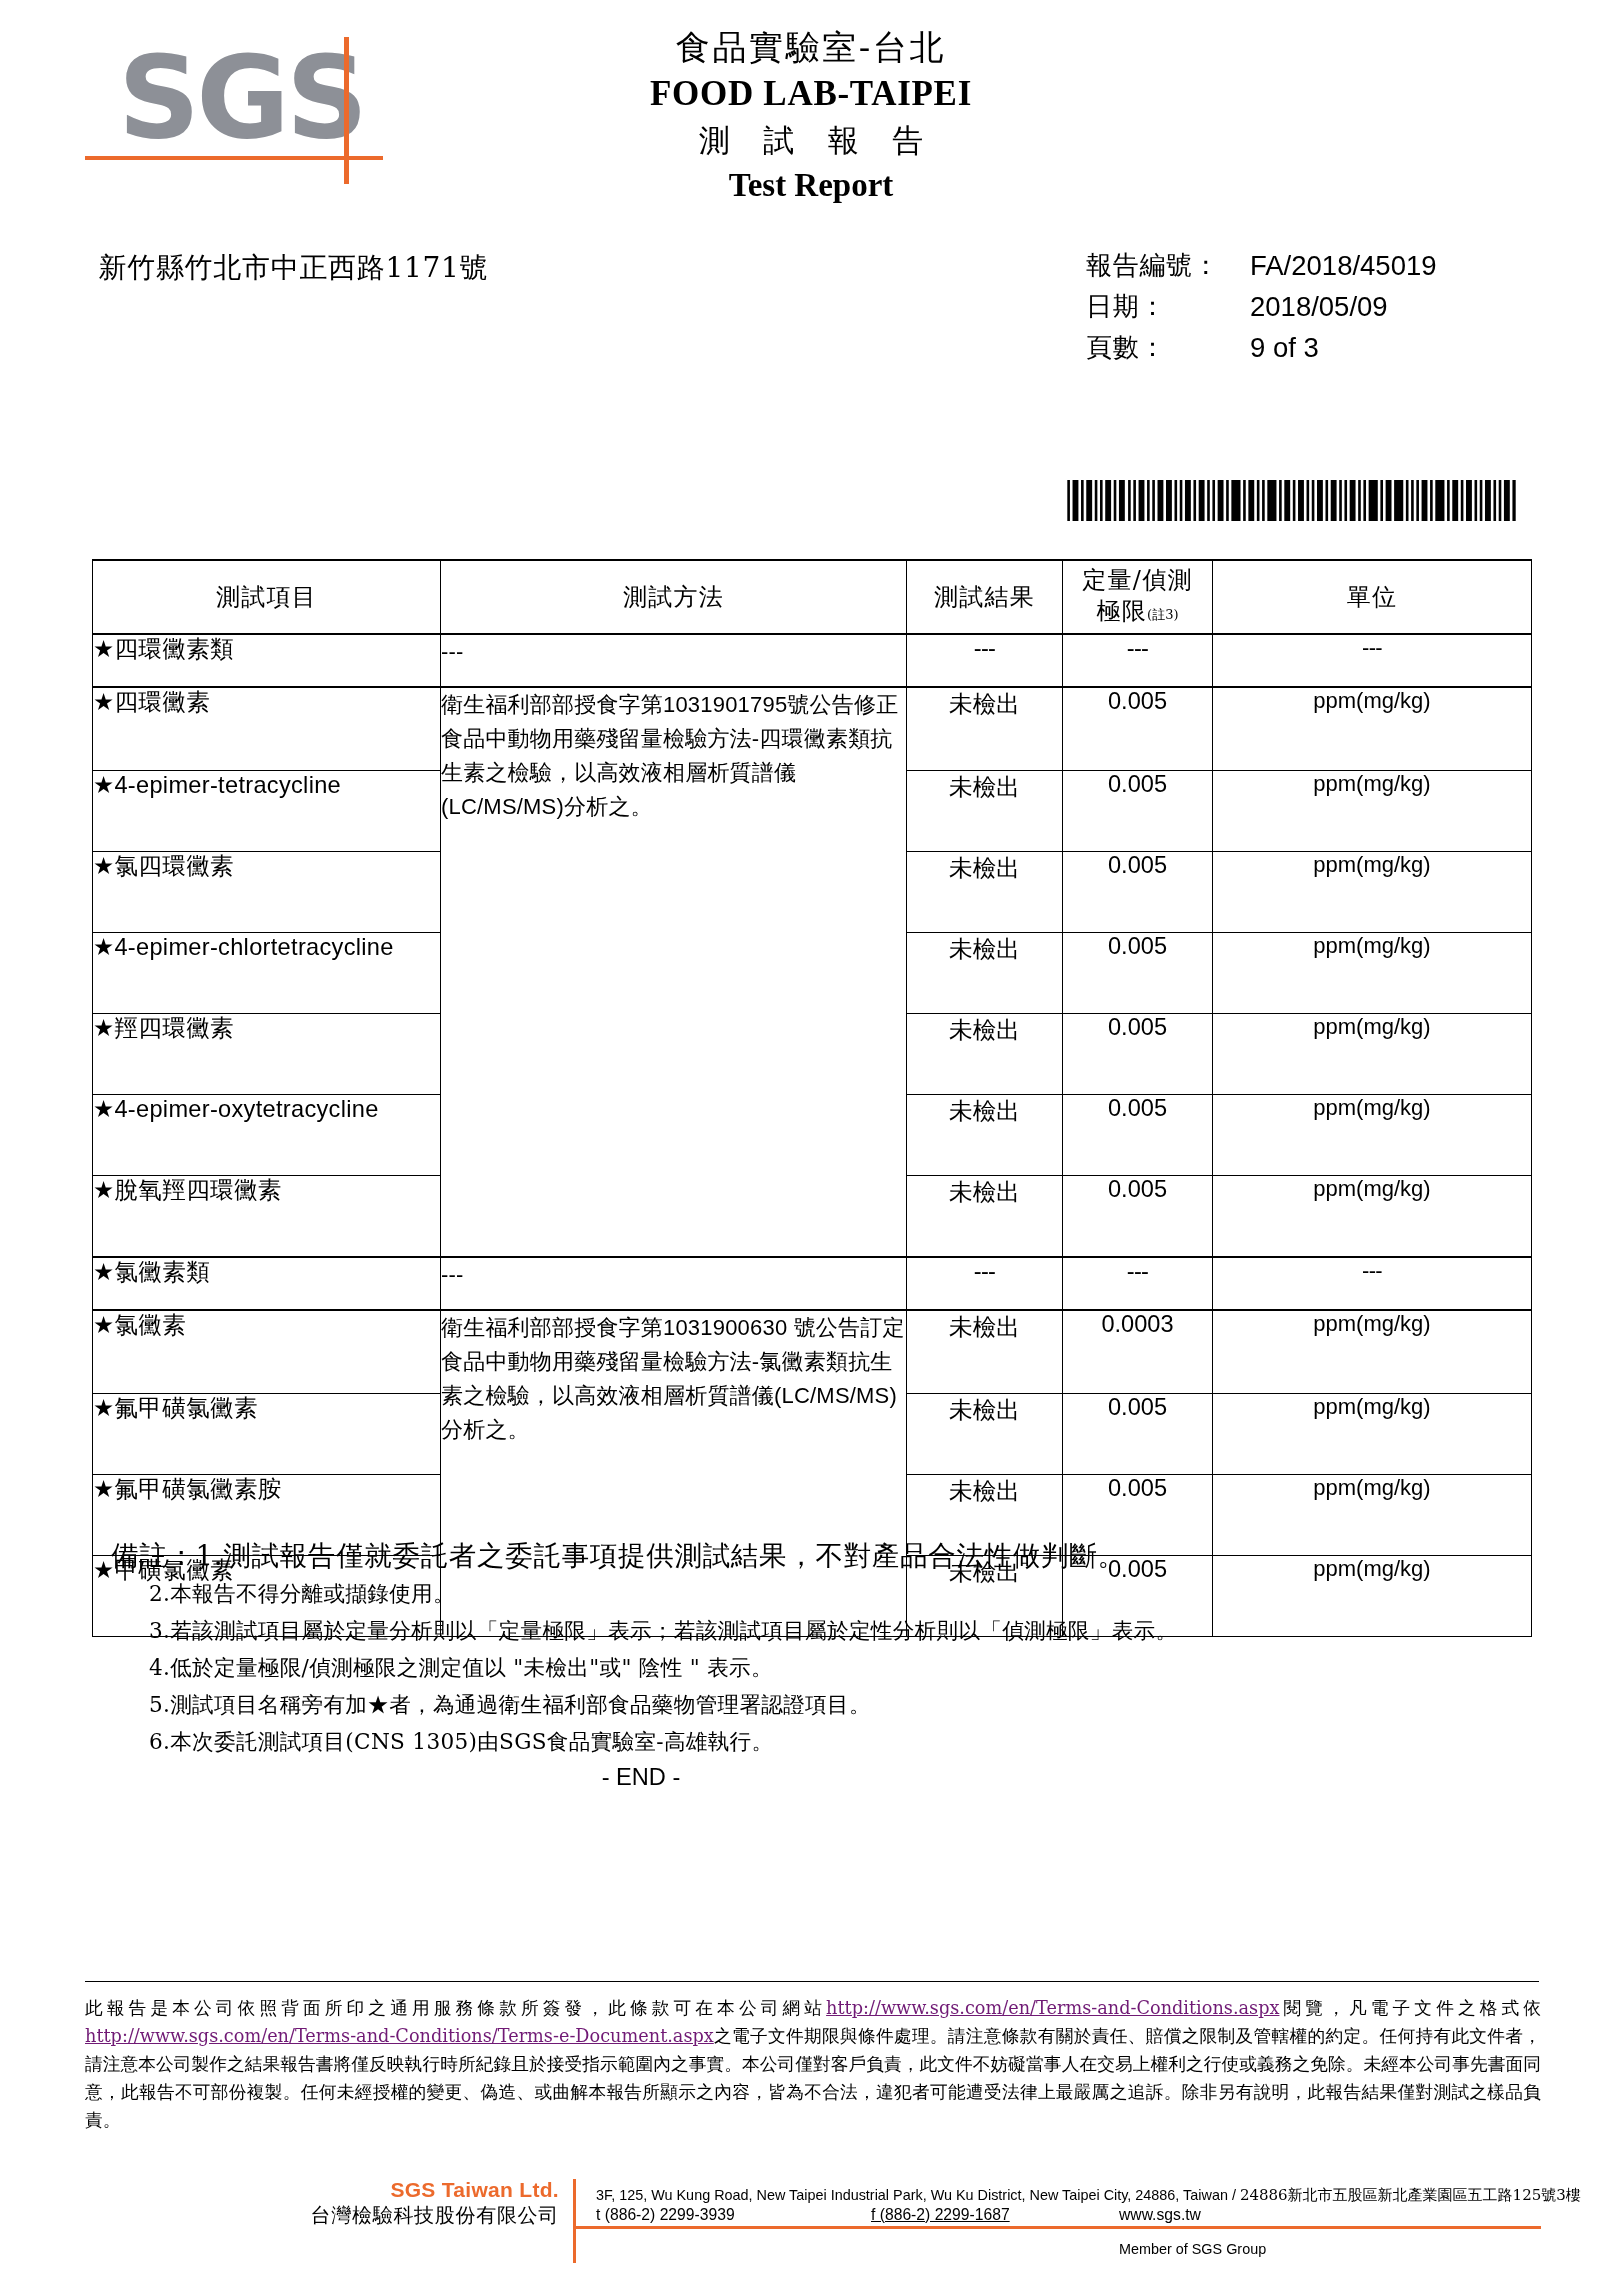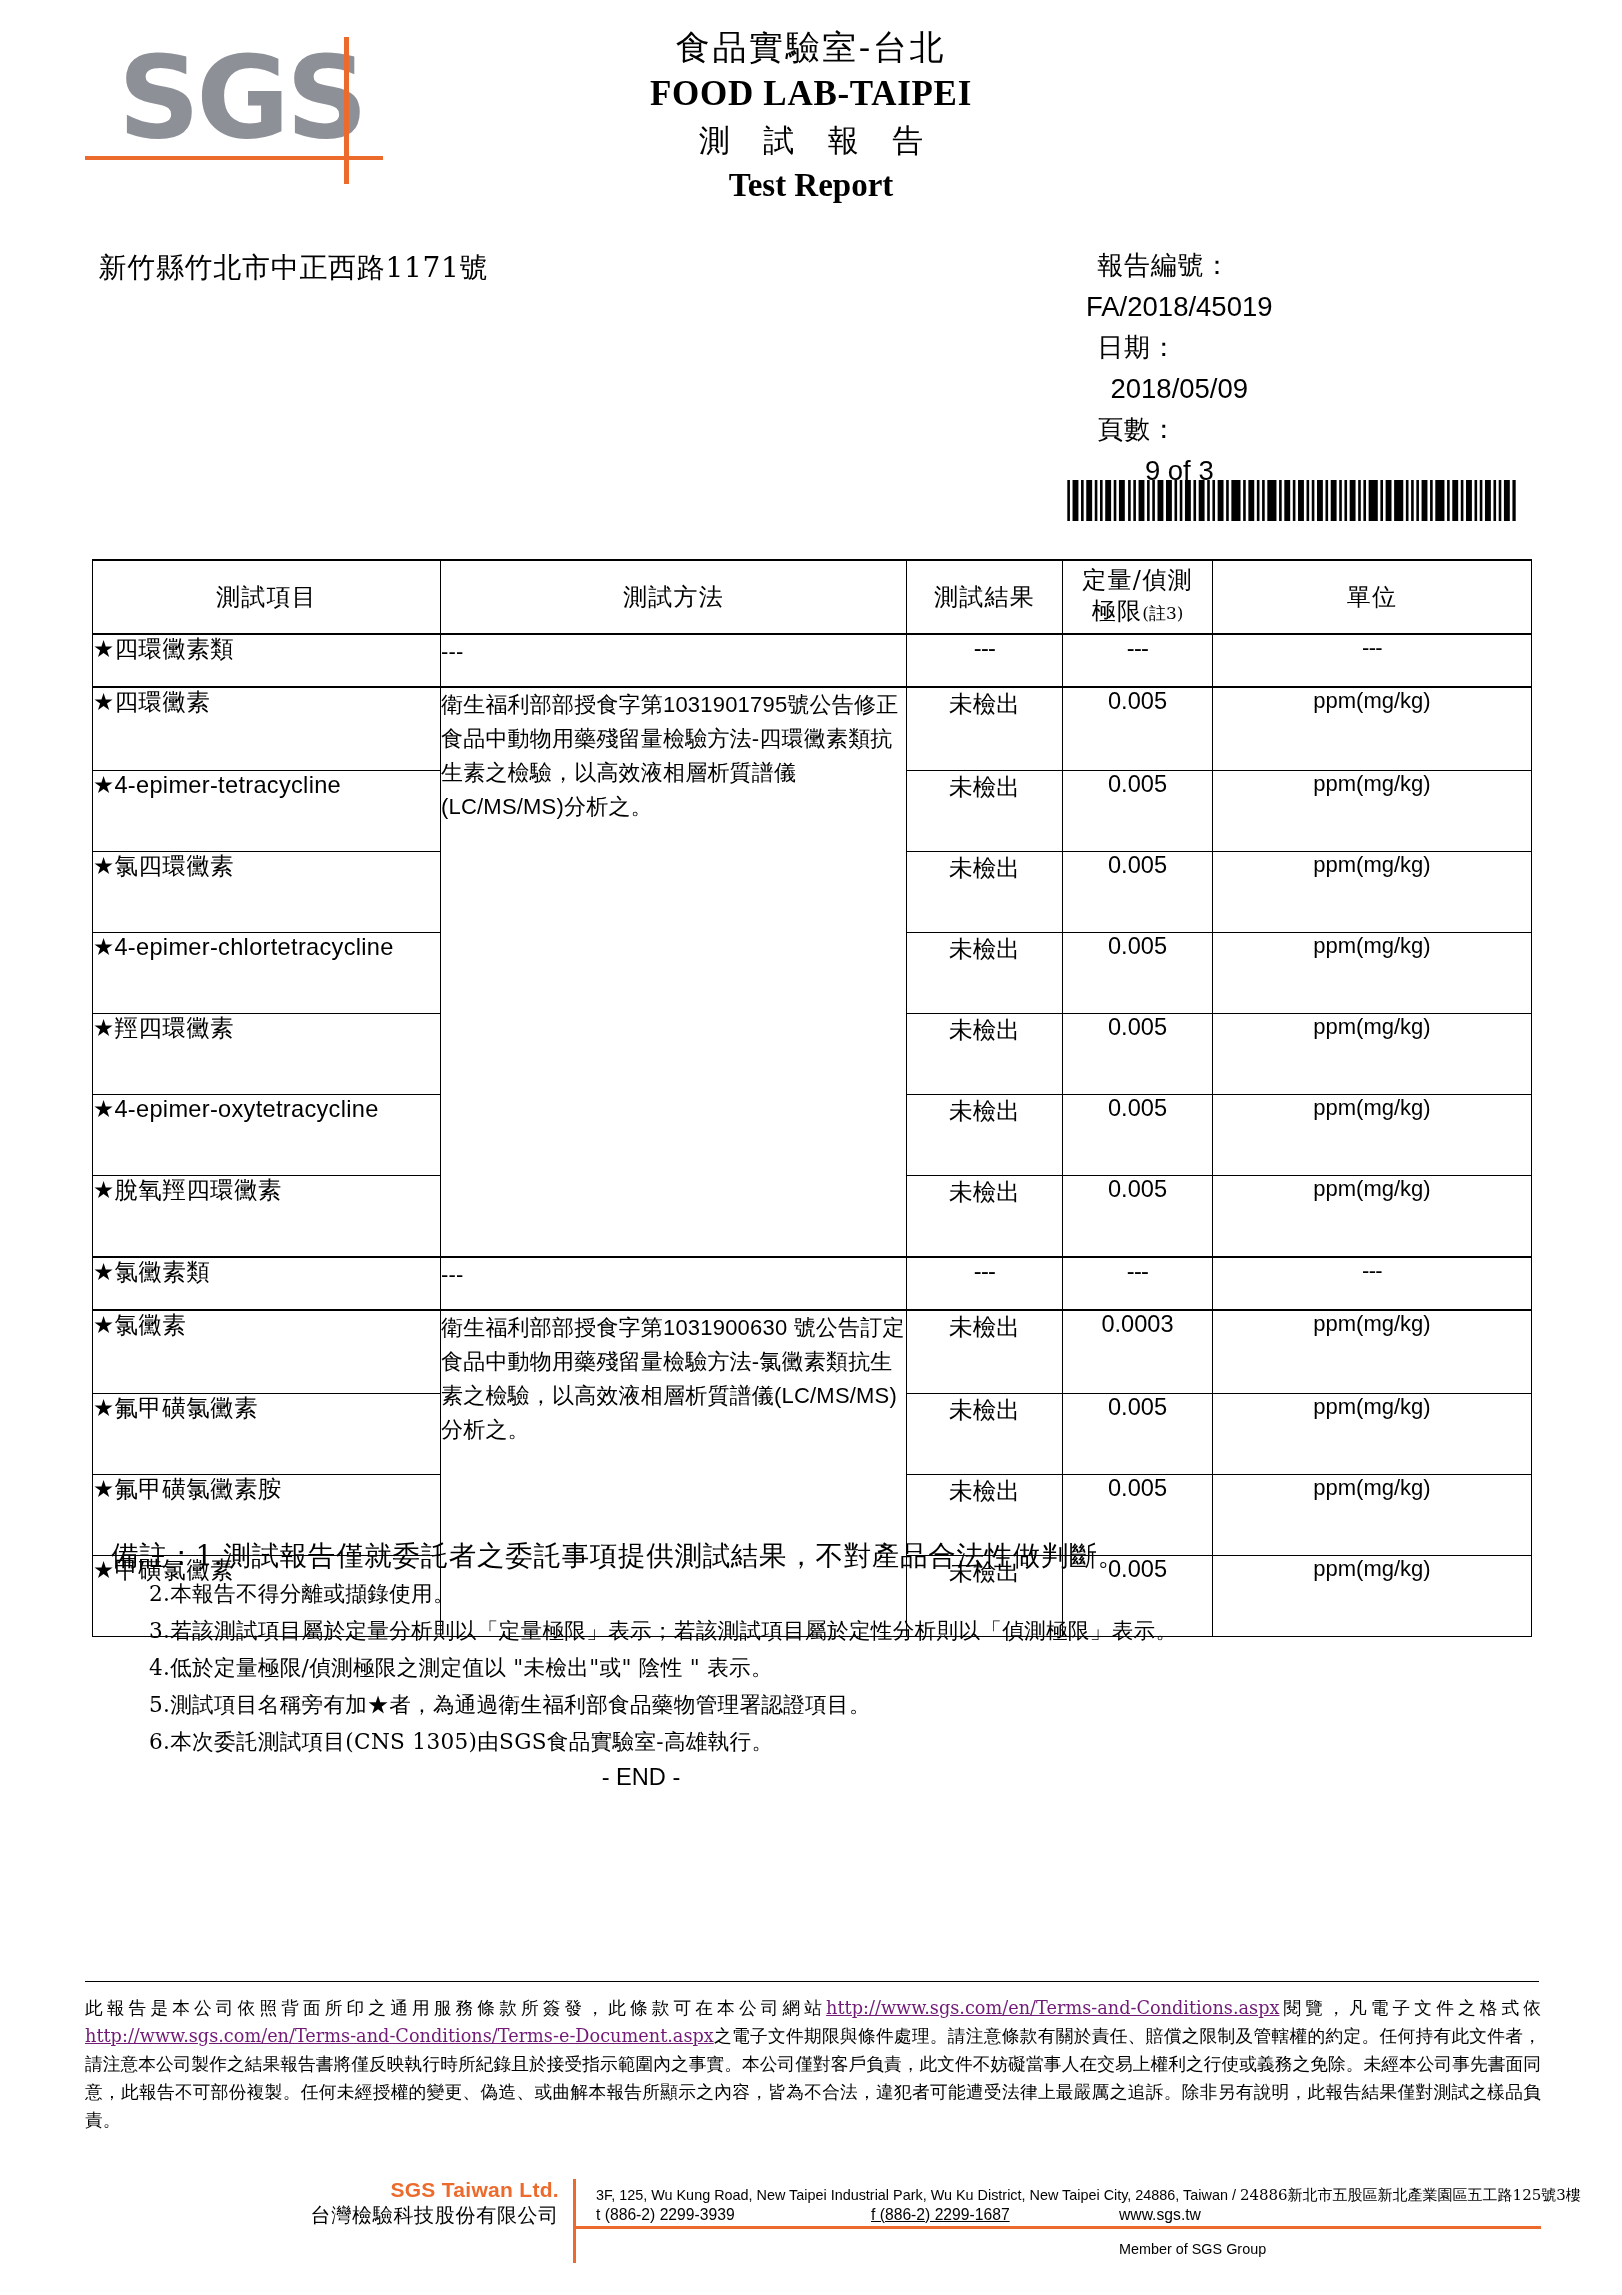--- a/index.html
+++ b/index.html
@@ -111,23 +111,22 @@
     line-height: 44px;
     letter-spacing: 0.7px;
   }
   .meta {
     position: absolute;
     left: 994px;
     top: 11.8px;
   }
   .meta-line {
     display: flex;
-    align-items: center;
+    align-items: flex-start;
     line-height: 41px;
-    flex-direction: column;
   }
   .meta-label {
     font-family: "DejaVu Serif", "Liberation Serif", serif;
     font-size: 26px;
     width: 164px;
     letter-spacing: 0.7px;
   }
   .meta-value {
     font-family: "Liberation Sans", sans-serif;
     font-size: 27.5px;
@@ -160,21 +159,21 @@
   }
   table.report thead th {
     height: 72px;
     vertical-align: middle;
     font-weight: normal;
     font-family: "DejaVu Serif", "Liberation Serif", serif;
     font-size: 24px;
     letter-spacing: 1.3px;
     border-top: 2.6px solid #000;
   }
-  .th-sub { font-size: 17px; letter-spacing: 0; }
+  .th-sub { font-size: 13px; letter-spacing: 0; }
   .hdr-two-line { line-height: 31px; }
 
   td.c-item {
     font-family: "Liberation Sans", "DejaVu Sans", sans-serif;
     font-size: 23.6px;
     padding: 10.5px 5.2px 9.2px 6.5px;
     letter-spacing: 0.3px;
     line-height: 29px;
   }
   td.c-method {

